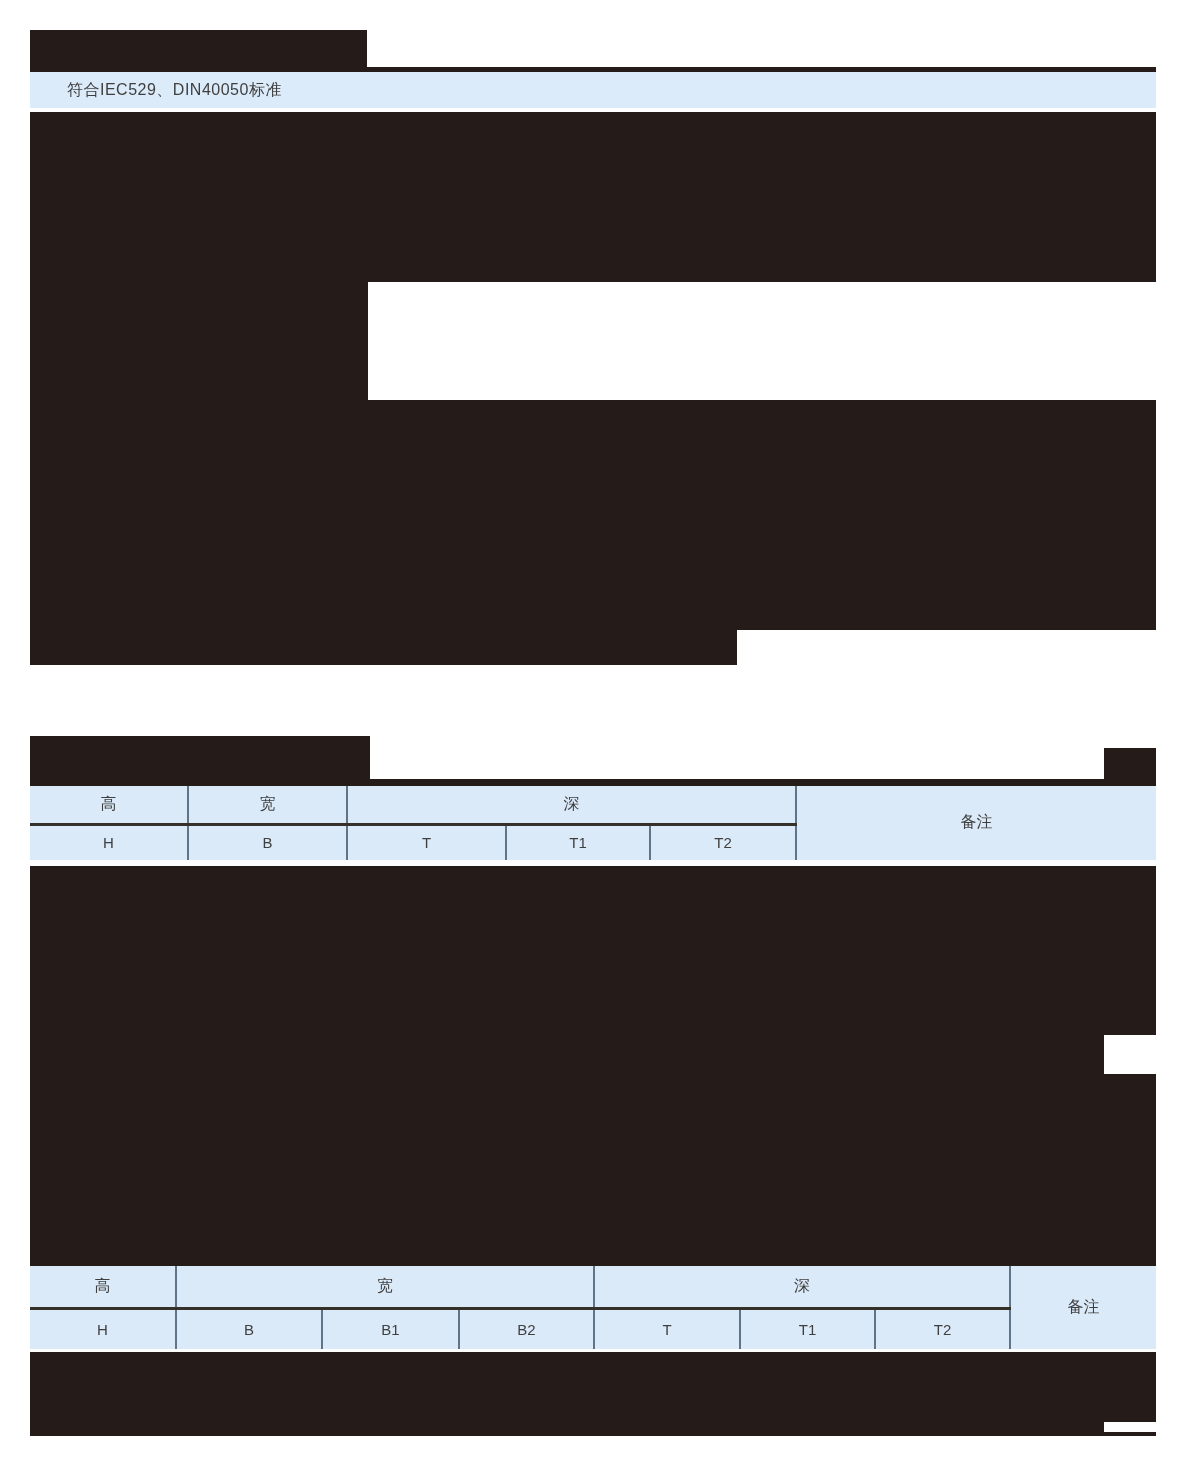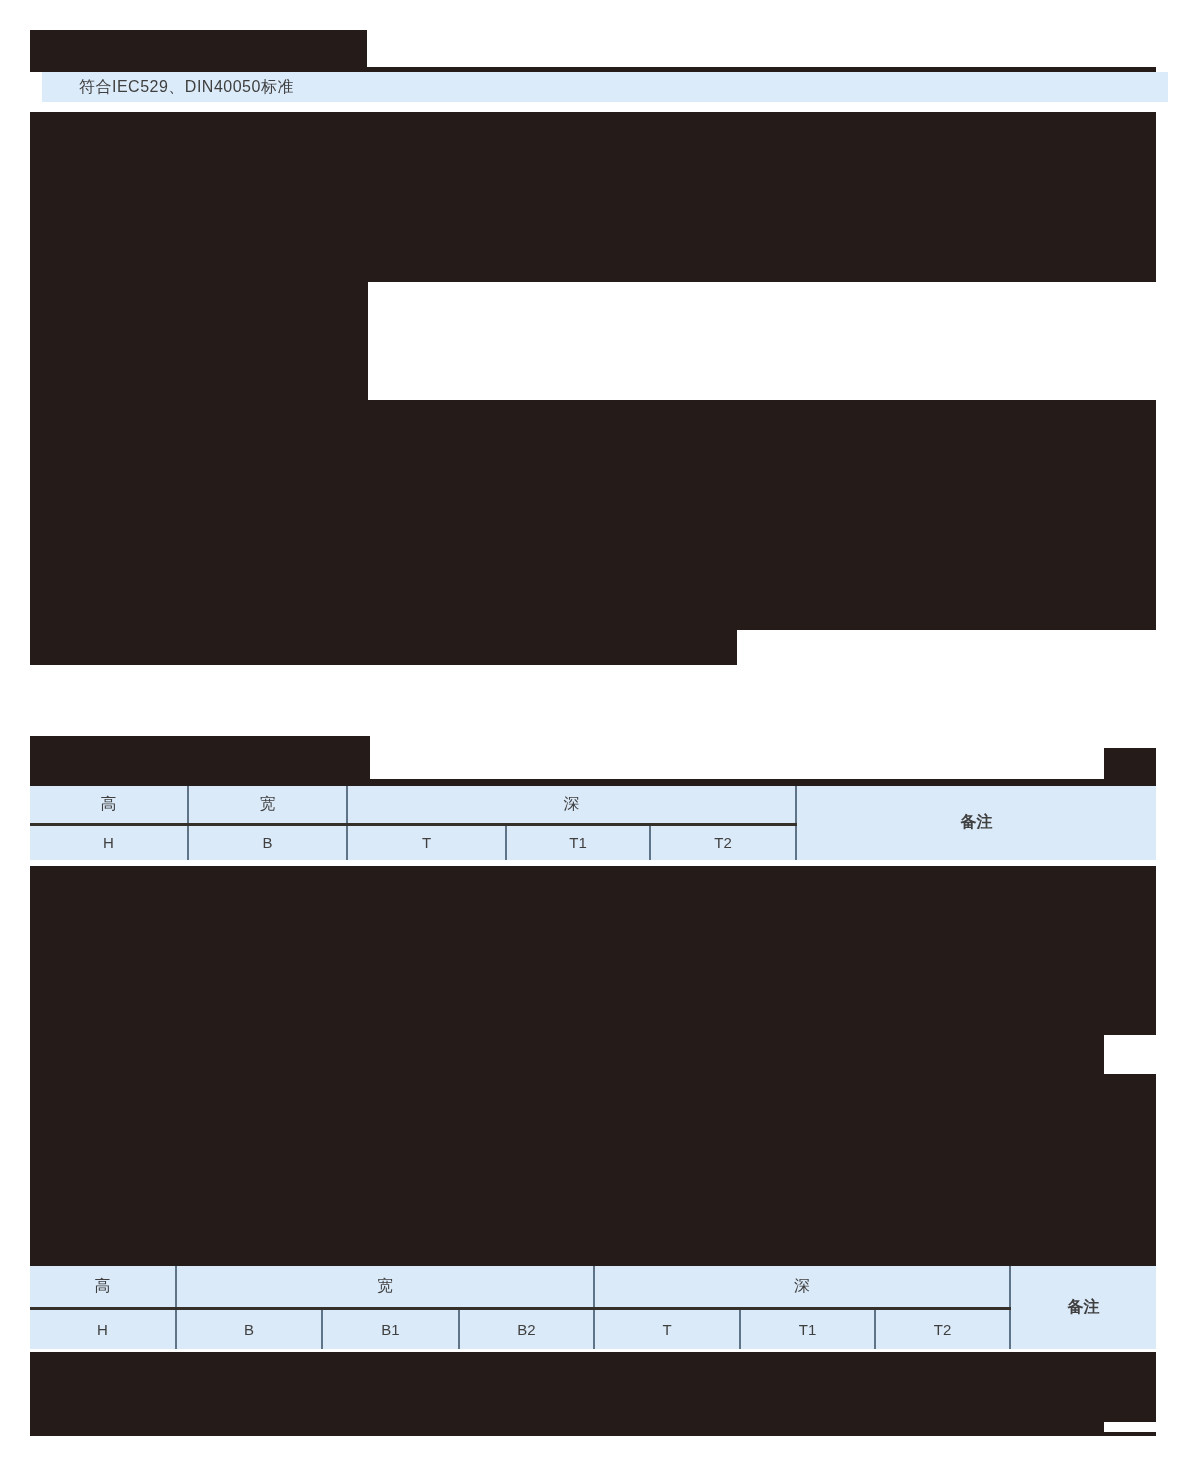--- a/index.html
+++ b/index.html
@@ -10,41 +10,41 @@
     --row-divider:#36302a;
     --text:#3f3f3f;
     --page-bg:#ffffff;
   }
   html,body{margin:0;padding:0;background:var(--page-bg);}
   body{font-family:"Liberation Sans","DejaVu Sans",sans-serif;}
   .page{position:relative;width:1200px;height:1466px;background:var(--page-bg);overflow:hidden;}
   .blk{position:absolute;background:var(--dark);}
   .notch{position:absolute;background:var(--page-bg);}
   .standard-bar{
-    position:absolute;left:30px;top:72px;width:1126px;height:30px;
-    background:var(--bar-blue);display:flex;align-items:center;margin-left:12px;
+    position:absolute;left:30px;top:72px;width:1126px;height:36px;
+    background:var(--bar-blue);display:flex;align-items:center;
   }
   .standard-bar span{
     padding-left:37px;font-size:16px;color:var(--text);letter-spacing:0.5px;
   }
   table.spec{
     position:absolute;left:30px;width:1126px;
     border-collapse:collapse;table-layout:fixed;
     background:var(--cell-blue);
   }
   table.spec td{
     border-left:2px solid var(--grid-line);
     text-align:center;vertical-align:middle;
     color:var(--text);font-size:16px;
     padding:0;overflow:hidden;
   }
   table.spec td:first-child{border-left:none;}
   table.spec tr.g{height:42px;}
   table.spec tr.g td{border-bottom:3px solid var(--row-divider);}
-  table.spec tr.g td.remark{border-bottom:none;font-weight:bold;}
+  table.spec tr.g td.remark{border-bottom:none;}
   table.spec tr.s td{font-size:15px;}
   #spec-table-1{top:779px;border-top:7px solid var(--dark);}
   #spec-table-1 tr.s{height:35px;}
   #spec-table-2{top:1266px;}
   #spec-table-2 tr.s{height:41px;}
 </style>
 </head>
 <body>
 
 <div class="page">

